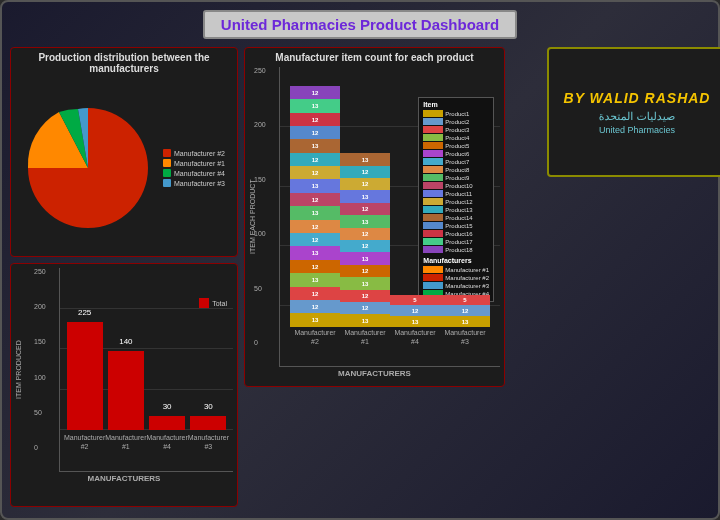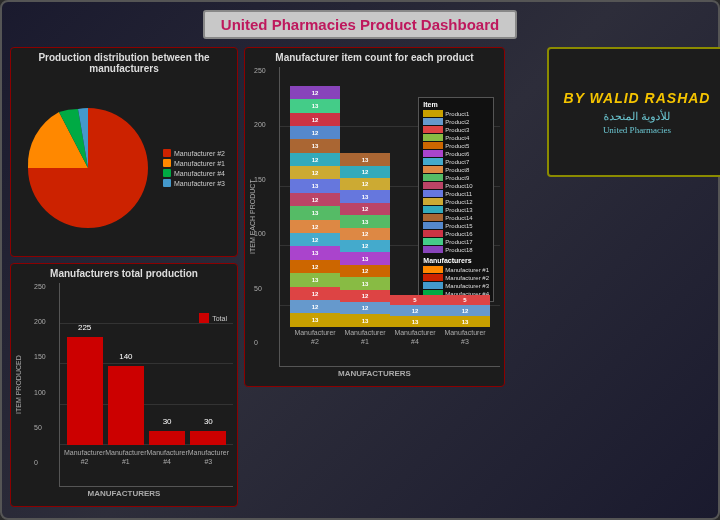--- a/index.html
+++ b/index.html
@@ -19,21 +19,21 @@
       padding: 8px;
       position: relative;
     }
     .title-bar {
       text-align: center;
       margin-bottom: 8px;
     }
     .title-bar h1 {
       display: inline-block;
       background: #c8c8c8;
-      color: #be185d;
+      color: #6d28d9;
       font-size: 15px;
       font-weight: bold;
       padding: 4px 16px;
       border: 2px solid #888;
       border-radius: 3px;
     }
     .main-content {
       display: flex;
       gap: 6px;
       height: calc(100% - 40px);
@@ -329,21 +329,20 @@
     }
     .credit-arabic {
       color: #6bc5d0;
       font-size: 11px;
       text-align: center;
       margin-bottom: 2px;
     }
     .credit-english {
       color: #6bc5d0;
       font-size: 9px;
-      font-family: Liberation Serif, serif;
     }
     .logo-panel {
       flex: 1;
       background: #1c1c1c;
       border: 2px solid #8b8b00;
       border-radius: 4px;
       display: flex;
       align-items: center;
       justify-content: center;
       position: relative;
@@ -419,21 +418,20 @@
               <span style="font-size:7px;">Manufacturer #3</span>
             </div>
           </div>
         </div>
 
         <style>
         </style>
       </div>
 
       <div class="panel bar-panel">
-        <div class="panel-title">Manufacturers  total production</div>
         <div class="bar-chart-area">
           <div class="y-axis-label">ITEM PRODUCED</div>
           <div class="bar-chart-inner">
 
             <div class="grid-lines">
               <div class="grid-line" style="bottom:80%; font-size:7px; color:#777;"></div>
               <div class="grid-line" style="bottom:60%;"></div>
               <div class="grid-line" style="bottom:40%;"></div>
               <div class="grid-line" style="bottom:20%;"></div>
             </div>
@@ -679,21 +677,21 @@
             </div>
           </div>
         </div>
         <div class="stacked-x-axis-label">MANUFACTURERS</div>
       </div>
 
       <div class="bottom-row">
 
         <div class="credit-panel">
           <div class="credit-name">BY WALID RASHAD</div>
-          <div class="credit-arabic">للأدوية المتحدة</div>
+          <div class="credit-arabic">صيدليات المتحدة</div>
           <div class="credit-english">United Pharmacies</div>
         </div>
 
         <div class="logo-panel">
           <div class="upc-logo">
             <svg class="globe-icon" viewBox="0 0 80 80">
 
               <circle cx="40" cy="40" r="36" fill="#1a3a6e" stroke="#4488cc" stroke-width="2"></circle>
 
               <ellipse cx="40" cy="40" rx="36" ry="12" fill="none" stroke="#4488cc" stroke-width="1" opacity="0.6"></ellipse>

